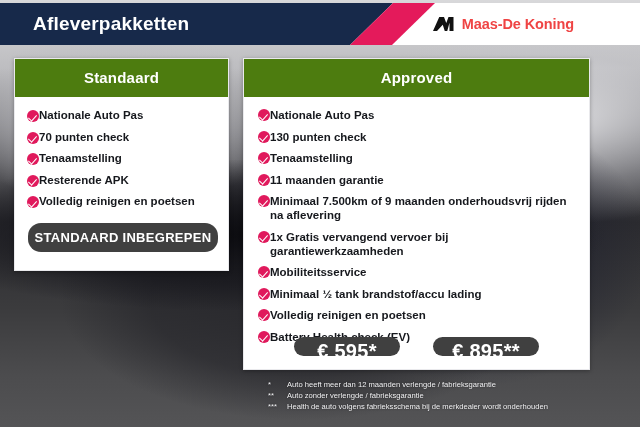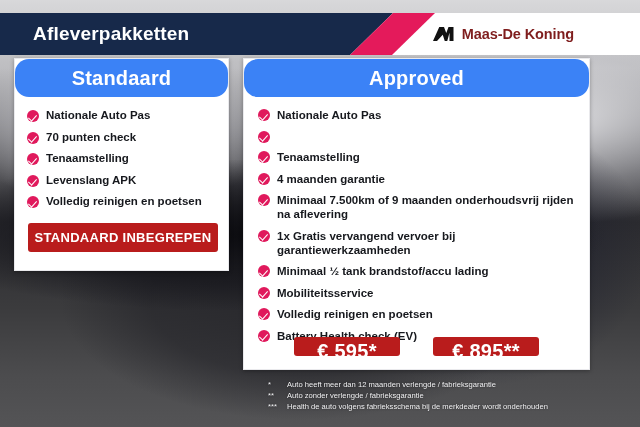--- a/index.html
+++ b/index.html
@@ -22,21 +22,21 @@
       linear-gradient(180deg,#d8d8da 0%,#bdbdc0 16%,#6a6a6e 34%,#2b2b2f 52%,#3b3b3d 72%,#4c4c4e 88%,#545456 100%);
     filter:blur(0px);
   }
   #bg-dark-band {
     position:absolute; left:0; right:0; top:160px; height:150px;
     background:radial-gradient(ellipse 420px 90px at 250px 75px, rgba(10,10,14,0.92) 0%, rgba(18,18,24,0.55) 55%, rgba(30,30,36,0) 85%);
   }
 
   
   #header {
-    position:absolute; left:0; top:13px; width:640px; height:42px;
+    position:absolute; left:0; top:3px; width:640px; height:42px;
     background:#fff; overflow:hidden;
   }
   #header .navy {
     position:absolute; left:0; top:0; width:100%; height:100%;
     background:#17294a;
     clip-path:polygon(0 0, 393px 0, 350px 100%, 0 100%);
   }
   #header .pink {
     position:absolute; left:0; top:0; width:100%; height:100%;
     background:#e41a5b;
@@ -46,50 +46,49 @@
     position:absolute; left:33px; top:0; height:42px;
     display:flex; align-items:center;
     color:#ffffff; font-size:19px; font-weight:bold; letter-spacing:0.2px;
   }
   #brand {
     position:absolute; right:66px; top:0; height:42px;
     display:flex; align-items:center; gap:7px;
   }
   #brand .mark { width:22px; height:16px; display:block; }
   #brand .name {
-    color:#7f1d1d; font-size:14.5px; font-weight:bold; letter-spacing:-0.1px;
+    color:#ef4444; font-size:14.5px; font-weight:bold; letter-spacing:-0.1px;
   }
 
   
   .card {
     position:absolute;
     background:#ffffff;
     border:1px solid #e9e9ec;
     box-shadow:0 1px 4px rgba(0,0,0,0.30);
   }
   .card-head {
-    background:#3b82f6;
+    background:#4d7c0f;
     color:#fff;
     text-align:center;
-    font-size:20px;
+    font-size:15px;
     font-weight:bold;
     letter-spacing:0.2px;
-    border-radius:14px;
   }
   #card-standaard { left:14px; top:58px; width:215px; height:213px; }
   #card-standaard .card-head { height:38px; line-height:38px; }
   #card-approved  { left:243px; top:58px; width:347px; height:312px; }
   #card-approved .card-head { height:38px; line-height:38px; }
 
   .feature-list { list-style:none; }
   #card-standaard .feature-list { padding:12px 10px 0 12px; }
   #card-approved  .feature-list { padding:11px 10px 0 14px; }
 
   .feature {
-    display:flex; align-items:flex-start; gap:7px;
+    display:flex; align-items:flex-start; 
     color:#16181d;
     font-weight:bold;
   }
   #card-standaard .feature { font-size:11.5px; margin-bottom:8.5px; }
   #card-approved  .feature { font-size:11.5px; margin-bottom:7.5px; line-height:14px; }
 
   .check {
     flex:0 0 auto;
     width:12px; height:12px; margin-top:1px;
     border-radius:50%;
@@ -101,23 +100,23 @@
     position:absolute; left:3px; top:2.6px;
     width:4px; height:7px;
     border-right:1.8px solid #fff;
     border-bottom:1.8px solid #fff;
     transform:rotate(42deg);
   }
   .feature .txt { display:block; }
 
   .pill {
     display:inline-block;
-    background:#b91c1c;
+    background:#404040;
     color:#fff;
-    border-radius:3px;
+    border-radius:13px;
     font-weight:bold;
     text-align:center;
     letter-spacing:0.3px;
     border:none;
     cursor:pointer;
     font-family:inherit;
   }
   #std-pill {
     position:absolute; left:13px; bottom:18px;
     width:190px; height:29px; line-height:29px;
@@ -169,63 +168,64 @@
     <li class="feature">
       <span class="check"></span>
       <span class="txt">70 punten check</span>
     </li>
     <li class="feature">
       <span class="check"></span>
       <span class="txt">Tenaamstelling</span>
     </li>
     <li class="feature">
       <span class="check"></span>
-      <span class="txt">Levenslang APK</span>
+      <span class="txt">Resterende APK</span>
     </li>
     <li class="feature">
       <span class="check"></span>
       <span class="txt">Volledig reinigen en poetsen</span>
     </li>
   </ul>
   <button class="pill" id="std-pill">STANDAARD INBEGREPEN</button>
 </div>
 
 <div class="card" id="card-approved">
   <div class="card-head">Approved</div>
   <ul class="feature-list">
     <li class="feature">
       <span class="check"></span>
       <span class="txt">Nationale Auto Pas</span>
     </li>
     <li class="feature">
       <span class="check"></span>
+      <span class="txt">130 punten check</span>
     </li>
     <li class="feature">
       <span class="check"></span>
       <span class="txt">Tenaamstelling</span>
     </li>
     <li class="feature">
       <span class="check"></span>
-      <span class="txt">4 maanden garantie</span>
+      <span class="txt">11 maanden garantie</span>
     </li>
     <li class="feature">
       <span class="check"></span>
       <span class="txt">Minimaal 7.500km of 9 maanden onderhoudsvrij rijden na aflevering</span>
     </li>
     <li class="feature">
       <span class="check"></span>
       <span class="txt">1x Gratis vervangend vervoer bij garantiewerkzaamheden</span>
     </li>
     <li class="feature">
       <span class="check"></span>
+      <span class="txt">Mobiliteitsservice</span>
+    </li>
+    <li class="feature">
+      <span class="check"></span>
       <span class="txt">Minimaal ½ tank brandstof/accu lading</span>
-    </li>
-    <li class="feature">
-      <span class="check"></span>
-      <span class="txt">Mobiliteitsservice</span>
     </li>
     <li class="feature">
       <span class="check"></span>
       <span class="txt">Volledig reinigen en poetsen</span>
     </li>
     <li class="feature">
       <span class="check"></span>
       <span class="txt">Battery Health check (EV)</span>
     </li>
   </ul>

